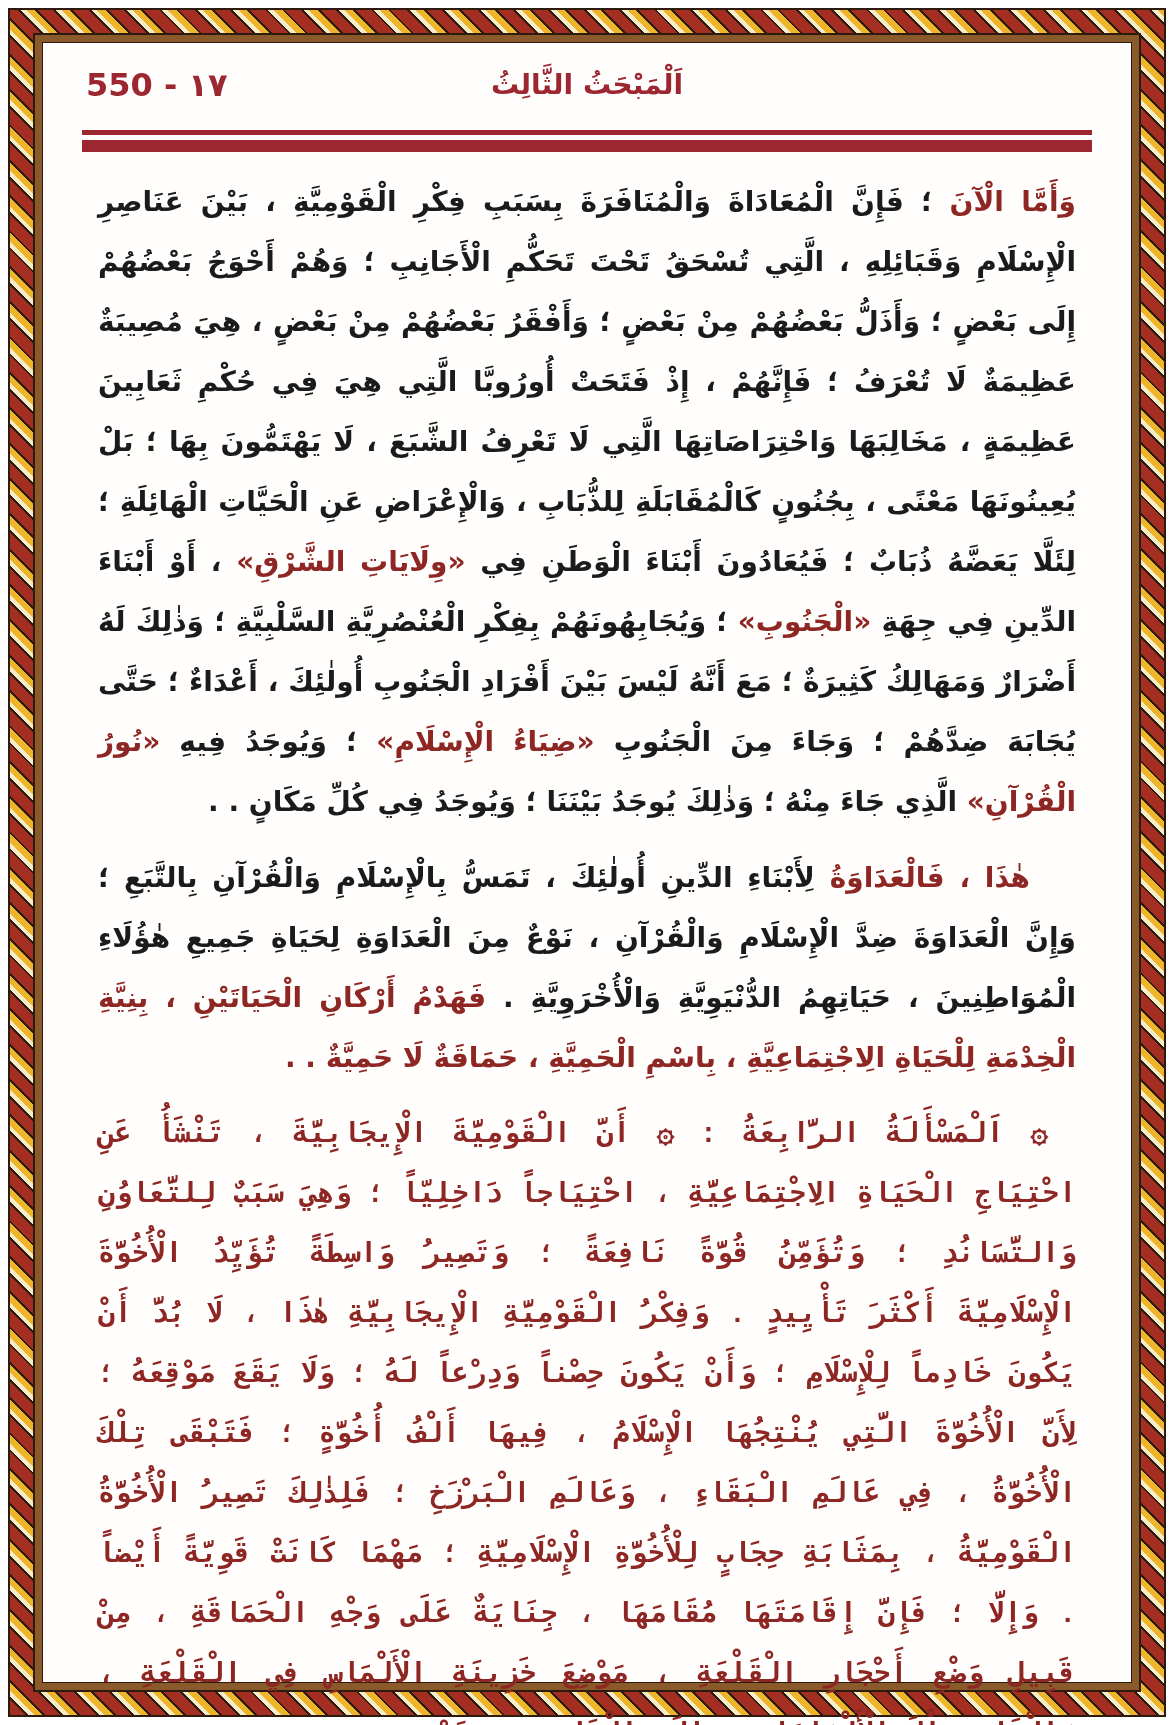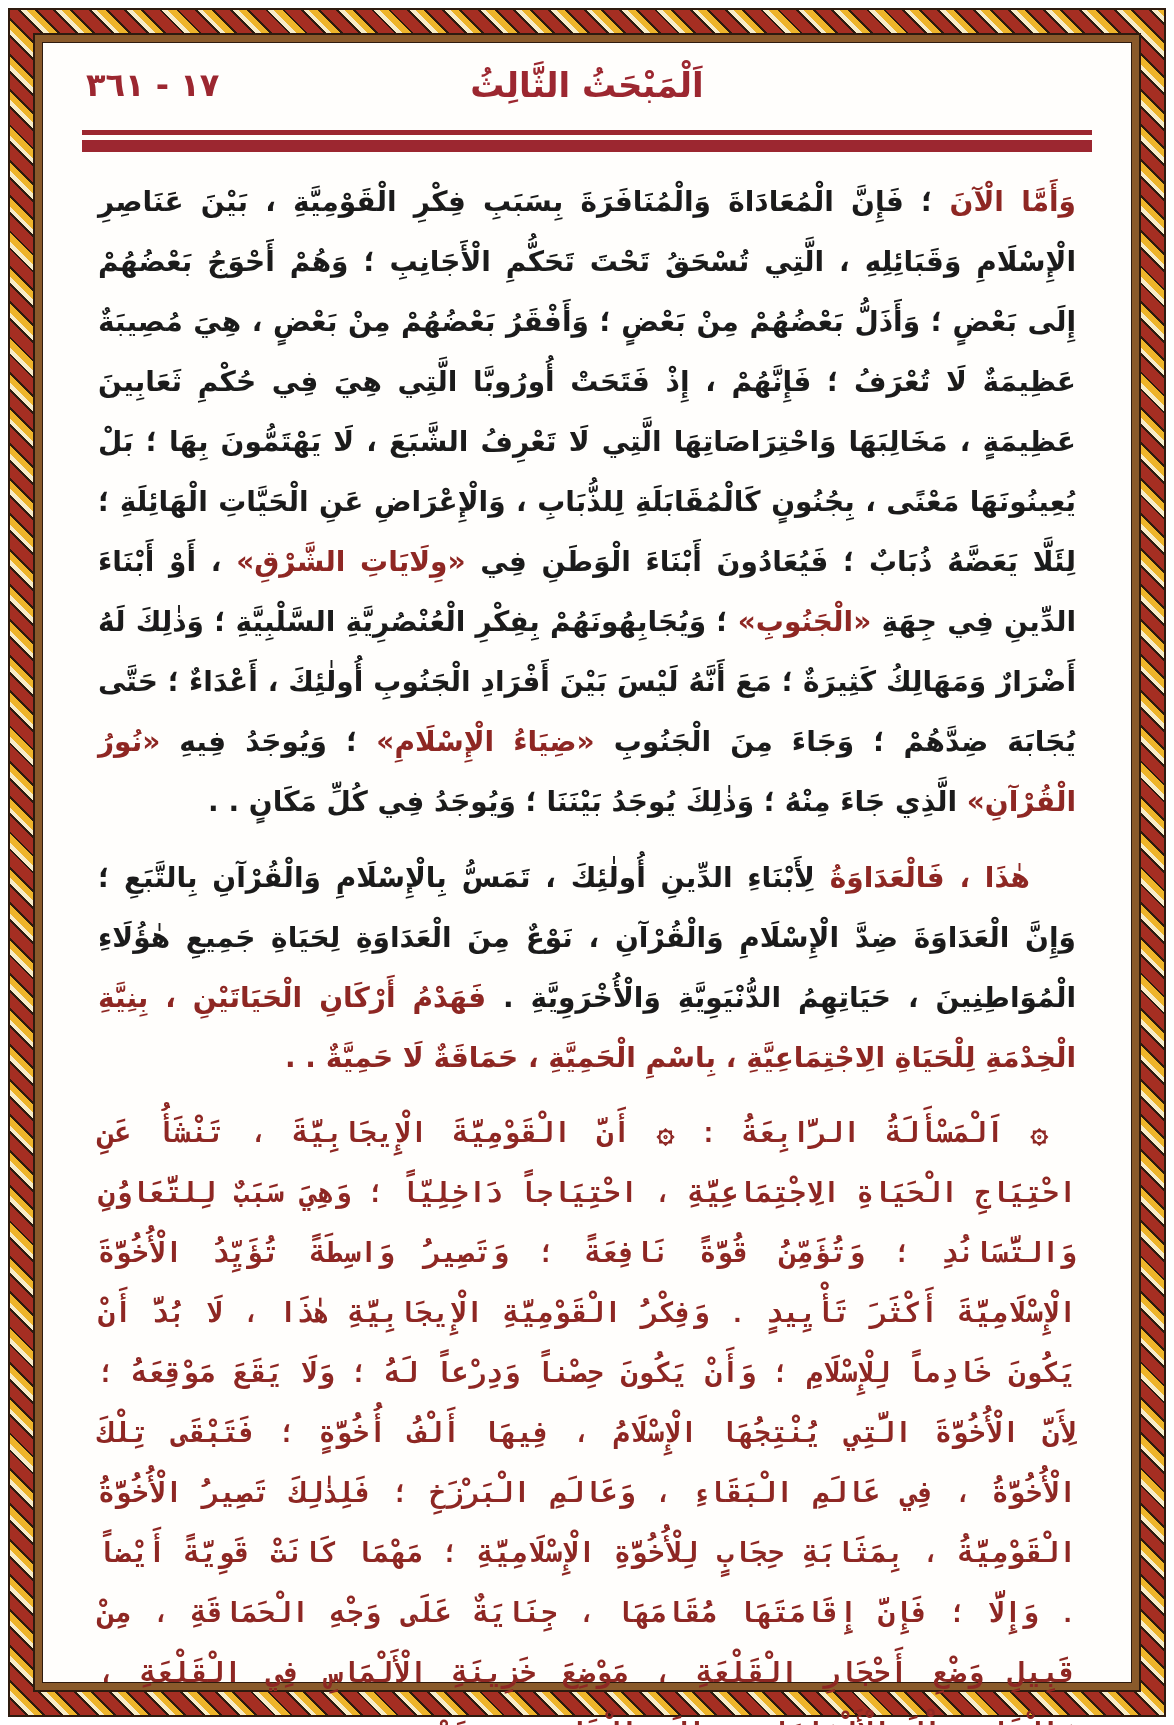--- a/index.html
+++ b/index.html
@@ -36,21 +36,21 @@
     border:1px solid var(--frame-dark);
   }
   
   .content{
     position:absolute; inset:52px 82px 62px 82px;
     z-index:2; direction:rtl;
   }
   .header{ position:relative; height:66px; }
   .page-title{
     text-align:center;
-    font-size:34px; font-weight:700;
+    font-size:28px; font-weight:700;
     color:var(--accent-red);
     line-height:66px;
   }
   .page-number{
     position:absolute; left:4px; top:0;
     direction:rtl;
     font-size:32px; font-weight:700;
     color:var(--accent-red);
     line-height:66px;
   }
@@ -79,21 +79,21 @@
 
   <div class="frame">
     <div class="brown-band">
       <div class="paper"></div>
     </div>
   </div>
 
   <div class="content">
 
     <div class="header">
-      <div class="page-number">١٧ - ٣٦١</div>
+      <div class="page-number">١٧ - 550</div>
       <div class="page-title">اَلْمَبْحَثُ الثَّالِثُ</div>
     </div>
 
     <div class="rule-thin"></div>
     <div class="rule-thick"></div>
 
     <div class="body-text">
 
       <p><span class="red">وَأَمَّا الْآنَ</span><span class="blk"> ؛ فَإِنَّ الْمُعَادَاةَ وَالْمُنَافَرَةَ بِسَبَبِ فِكْرِ الْقَوْمِيَّةِ ، بَيْنَ عَنَاصِرِ الْإِسْلَامِ وَقَبَائِلِهِ ، الَّتِي تُسْحَقُ تَحْتَ تَحَكُّمِ الْأَجَانِبِ ؛ وَهُمْ أَحْوَجُ بَعْضُهُمْ إِلَى بَعْضٍ ؛ وَأَذَلُّ بَعْضُهُمْ مِنْ بَعْضٍ ؛ وَأَفْقَرُ بَعْضُهُمْ مِنْ بَعْضٍ ، هِيَ مُصِيبَةٌ عَظِيمَةٌ لَا تُعْرَفُ ؛ فَإِنَّهُمْ ، إِذْ فَتَحَتْ أُورُوبَّا الَّتِي هِيَ فِي حُكْمِ ثَعَابِينَ عَظِيمَةٍ ، مَخَالِبَهَا وَاحْتِرَاصَاتِهَا الَّتِي لَا تَعْرِفُ الشَّبَعَ ، لَا يَهْتَمُّونَ بِهَا ؛ بَلْ يُعِينُونَهَا مَعْنًى ، بِجُنُونٍ كَالْمُقَابَلَةِ لِلذُّبَابِ ، وَالْإِعْرَاضِ عَنِ الْحَيَّاتِ الْهَائِلَةِ ؛ لِئَلَّا يَعَضَّهُ ذُبَابٌ ؛ فَيُعَادُونَ أَبْنَاءَ الْوَطَنِ فِي </span><span class="red">«وِلَايَاتِ الشَّرْقِ»</span><span class="blk"> ، أَوْ أَبْنَاءَ الدِّينِ فِي جِهَةِ </span><span class="red">«الْجَنُوبِ»</span><span class="blk"> ؛ وَيُجَابِهُونَهُمْ بِفِكْرِ الْعُنْصُرِيَّةِ السَّلْبِيَّةِ ؛ وَذٰلِكَ لَهُ أَضْرَارٌ وَمَهَالِكُ كَثِيرَةٌ ؛ مَعَ أَنَّهُ لَيْسَ بَيْنَ أَفْرَادِ الْجَنُوبِ أُولٰئِكَ ، أَعْدَاءٌ ؛ حَتَّى يُجَابَهَ ضِدَّهُمْ ؛ وَجَاءَ مِنَ الْجَنُوبِ </span><span class="red">«ضِيَاءُ الْإِسْلَامِ»</span><span class="blk"> ؛ وَيُوجَدُ فِيهِ </span><span class="red">«نُورُ الْقُرْآنِ»</span><span class="blk"> الَّذِي جَاءَ مِنْهُ ؛ وَذٰلِكَ يُوجَدُ بَيْنَنَا ؛ وَيُوجَدُ فِي كُلِّ مَكَانٍ . .</span></p>
 

